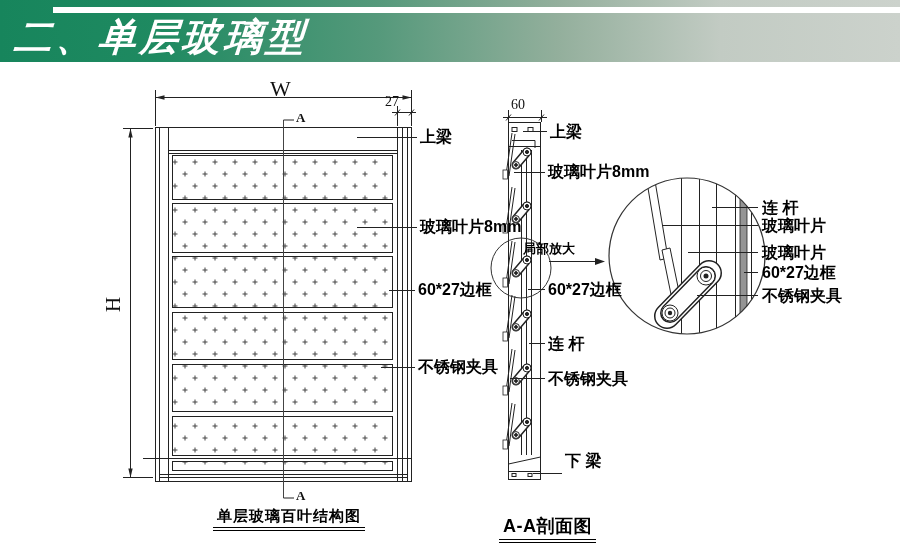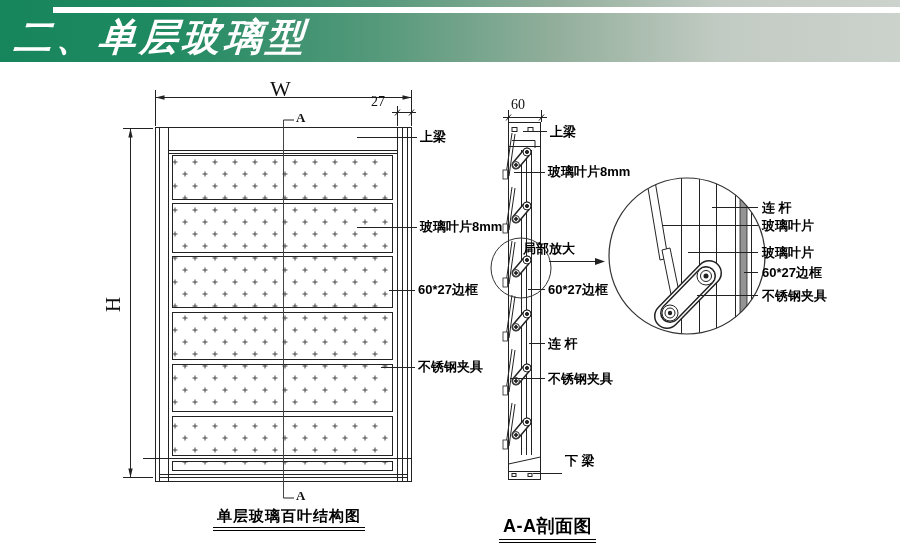--- a/index.html
+++ b/index.html
@@ -6,25 +6,25 @@
   .page{position:relative;width:900px;height:558px;background:#ffffff;overflow:hidden;
         font-family:"Liberation Sans",sans-serif;color:#111;}
   
   .banner{position:absolute;left:0;top:0;width:900px;height:62px;
           background:linear-gradient(90deg,#17855c 0%,#1f8a61 18%,#55997b 42%,#93af9c 62%,#c2cbc3 80%,#ccd2cc 100%);}
   .banner-gap{position:absolute;left:53px;top:7px;right:0;height:6px;background:#ffffff;}
   .banner-title{position:absolute;left:14px;top:12px;font-family:"Liberation Serif",serif;
           font-weight:bold;font-style:italic;font-size:38px;letter-spacing:4px;color:#ffffff;
           transform:skewX(-4deg);white-space:nowrap;}
   
-  .lbl{position:absolute;font-size:13px;font-weight:bold;color:#000;white-space:nowrap;line-height:14px;}
+  .lbl{position:absolute;font-size:16px;font-weight:bold;color:#000;white-space:nowrap;line-height:14px;}
   .dim{position:absolute;font-family:"Liberation Serif",serif;color:#111;white-space:nowrap;}
   .dim-w{left:270px;top:76px;font-size:22px;}
   .dim-h{left:106px;top:292px;font-size:21px;transform:rotate(-90deg);}
-  .dim-27{left:371px;top:94px;font-size:14px;}
+  .dim-27{left:385px;top:94px;font-size:14px;}
   .dim-60{left:511px;top:97px;font-size:14px;}
   .marker-a{position:absolute;font-family:"Liberation Serif",serif;font-weight:bold;font-size:13px;}
   .marker-a.top{left:296px;top:110px;}
   .marker-a.bottom{left:296px;top:488px;}
   .caption{position:absolute;font-weight:bold;color:#000;border-bottom:4px double #000;
            padding:0 4px 1px;white-space:nowrap;}
   .caption-front{left:213px;top:507px;font-size:15px;letter-spacing:1px;text-align:right;}
   .caption-section{left:499px;top:514px;font-size:18px;letter-spacing:0.5px;}
   svg.linework{position:absolute;left:0;top:0;}
 </style>

